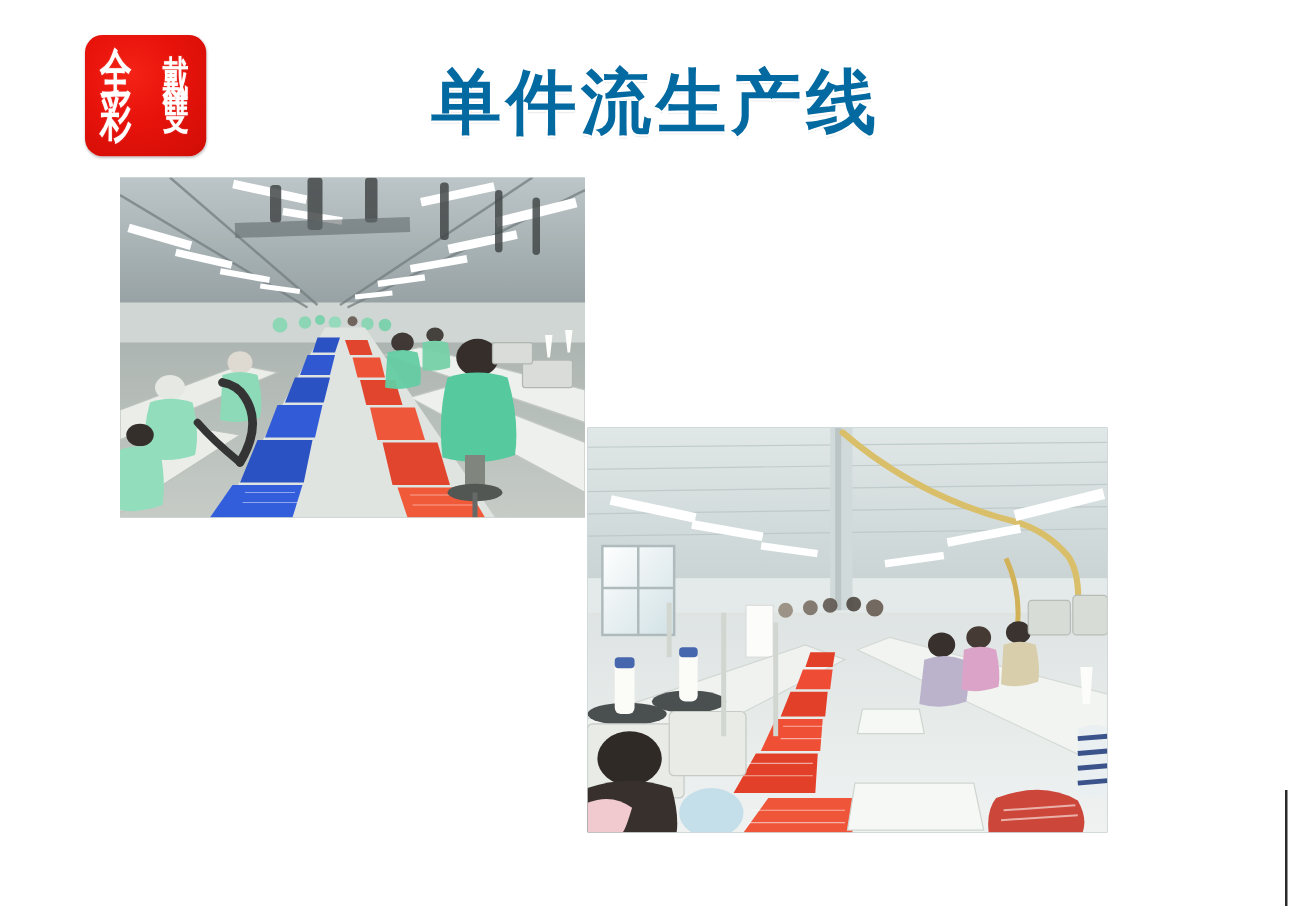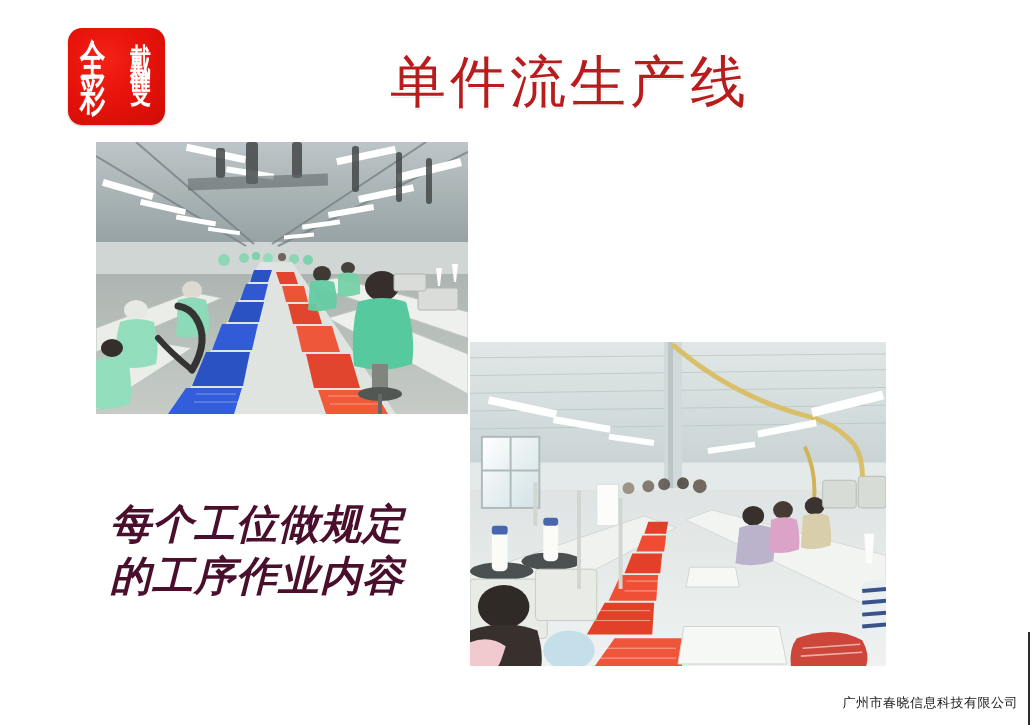--- a/index.html
+++ b/index.html
@@ -58,26 +58,26 @@
   }
   .seal-col.left span { font-size: 35px; }
   .seal-col.right span { font-size: 29px; }
 
   
   #slide-title {
     position: absolute;
     left: 300px;
     top: 45px;
     width: 450px;
-    text-align: right;
+    text-align: center;
     font-family: "DejaVu Sans", "Liberation Sans", sans-serif;
-    font-weight: normal;
+    font-weight: bold;
     font-size: 56px;
     letter-spacing: 4px;
-    color: #b91c1c;
+    color: #0369a1;
     white-space: nowrap;
     -webkit-text-stroke: 2px #ffffff;
     paint-order: stroke fill;
     text-shadow:
       -1px -1px 0 #ffffff,
        1px -1px 0 #ffffff,
       -1px  1px 0 #ffffff,
        1px  1px 0 #ffffff,
        0    2px 1px rgba(0,0,0,0.10);
   }
@@ -461,19 +461,16 @@
 
       <g fill="#d5dad5" stroke="#b3b9b3" stroke-width="1">
         <rect x="356" y="140" width="34" height="28" rx="3"></rect>
         <rect x="392" y="136" width="28" height="32" rx="3"></rect>
       </g>
 
       <rect x="0" y="0" width="420" height="328" fill="#ffffff" opacity="0.06"></rect>
     </svg>
   </div>
 
-  <div class="caption" id="caption-station">每个工位做规定
-的工序作业内容</div>
-
-  <div id="footer-company">广州市春晓信息科技有限公司</div>
+
   <div id="right-edge-rule"></div>
 
 </div>
 
 </body></html>

